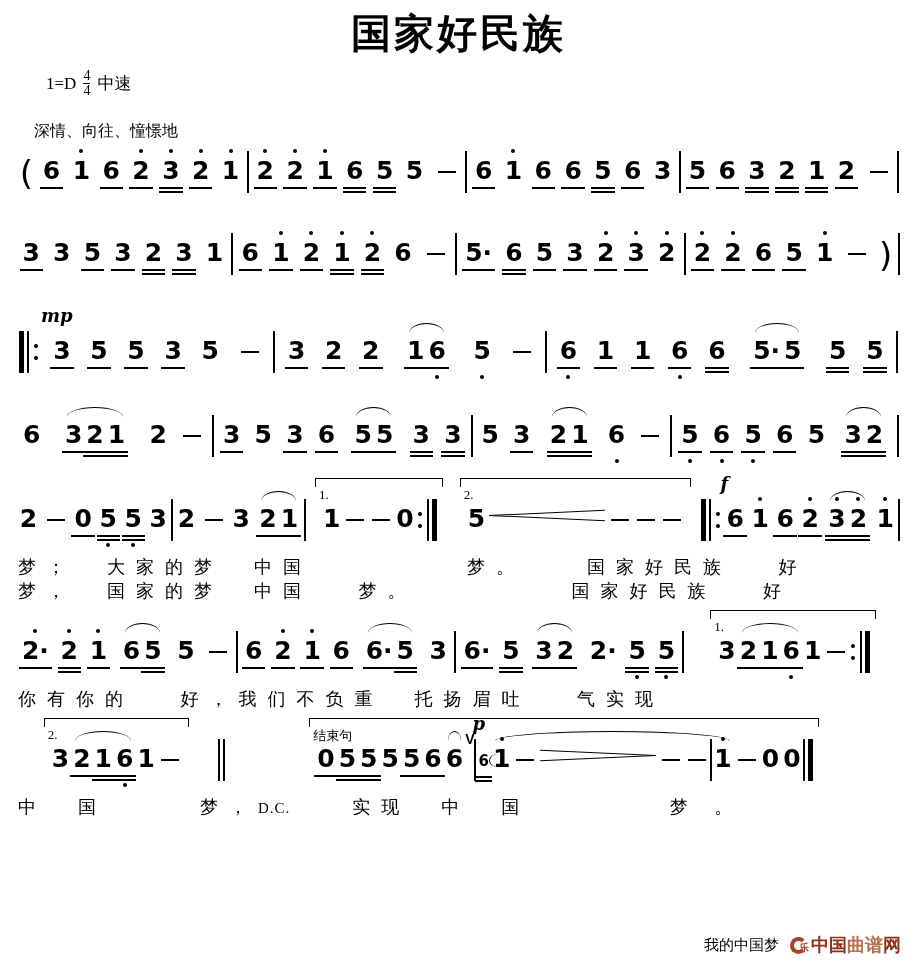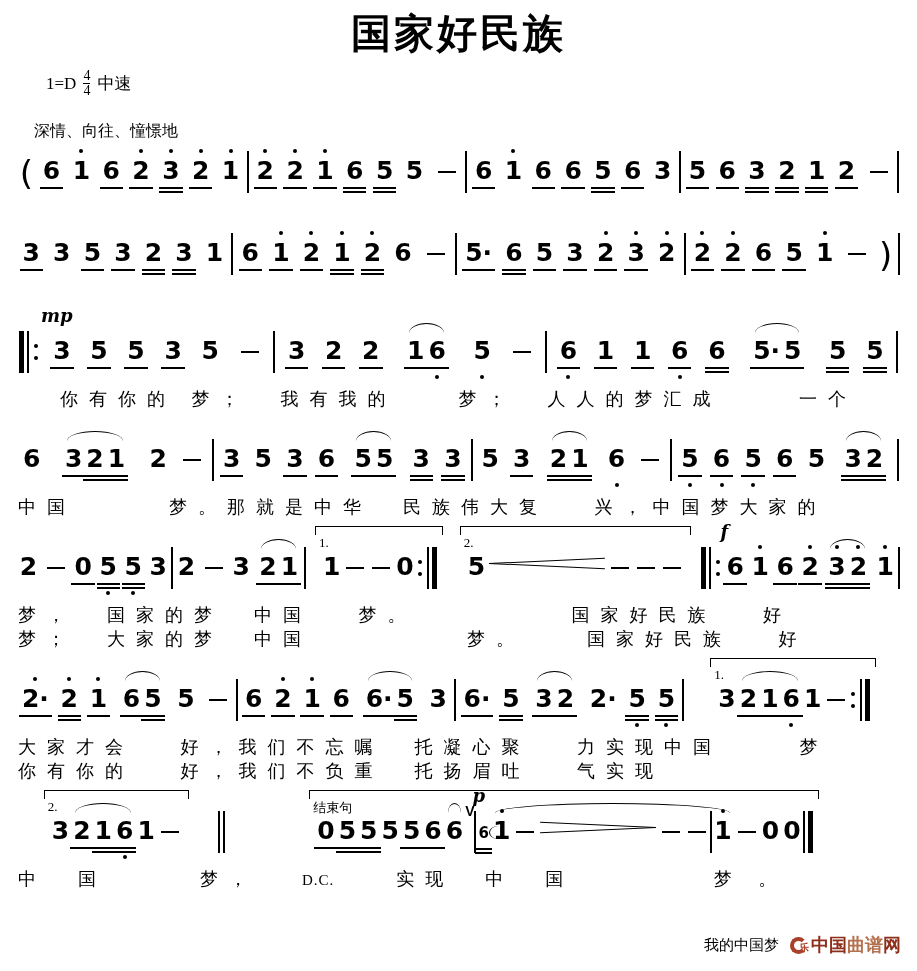--- a/index.html
+++ b/index.html
@@ -40,21 +40,21 @@
   .dynwrap{position:relative;width:0;height:0;}
   .dyn{position:absolute;top:-32px;left:-2px;font-style:italic;font-weight:bold;font-size:18px;font-family:"DejaVu Serif",serif;}
   .breath{font-size:14px;font-weight:bold;transform:translateY(-14px);font-family:"Liberation Sans",sans-serif;}
   .hp{position:relative;width:120px;height:14px;margin-top:3px;}
   .hp i{position:absolute;left:2px;right:2px;top:7px;height:1.4px;background:#000;}
   .hp.c i:first-child{transform:rotate(-2.6deg);transform-origin:left center;}
   .hp.c i:last-child{transform:rotate(2.6deg);transform-origin:left center;}
   .hp.d i:first-child{transform:rotate(2.6deg);transform-origin:right center;}
   .hp.d i:last-child{transform:rotate(-2.6deg);transform-origin:right center;}
   .lyr{font-size:18px;letter-spacing:11px;line-height:24px;white-space:pre;padding-left:16px;}
-  .lyr .dcsmall{font-size:15px;letter-spacing:1px;margin-left:44px;}
+  .lyr .dcsmall{font-size:15px;letter-spacing:1px;}
   
   .footer{position:absolute;right:16px;bottom:14px;display:flex;align-items:center;font-size:15px;}
   .logoC{position:relative;width:19px;height:19px;margin:0 3px 0 10px;display:inline-block;}
   .logoC::before{content:"";position:absolute;inset:1px;border:4px solid #a8402a;border-radius:50%;border-right-color:transparent;}
   .logoC em{position:absolute;right:-1px;top:5px;font-style:normal;font-size:10px;color:#a8402a;font-weight:bold;}
   .siteA{font-weight:bold;color:#8e2f1b;font-size:18px;}
   .siteB{font-weight:bold;color:#b4714e;font-size:18px;}
 </style>
 </head>
 <body>
@@ -393,21 +393,20 @@
         </div>
         <div class="cell" style="flex-grow: 1;">
           <div class="note"><span>5</span><div class="u1"></div><div class="u2"></div></div>
         </div>
         <div class="cell" style="flex-grow: 0.35;">
           <div class="bgroup">
             <div class="bar"></div>
           </div>
         </div>
       </div>
-      <div class="lyr" style="padding-left: 58px;"><span>你有你的 梦；  我有我的    梦；  人人的梦汇成     一个</span></div>
     </div>
     <div class="system">
       <div class="mline">
         <div class="cell" style="flex-grow: 1;">
           <div class="note"><span>6</span></div>
         </div>
         <div class="cell" style="flex-grow: 3;">
           <div class="slur">
             <div class="cell" style="flex-grow: 1;">
               <div class="note"><span>3</span><div class="u1"></div></div>
@@ -515,21 +514,20 @@
               <div class="note"><span>2</span><div class="u1"></div><div class="u2"></div></div>
             </div>
           </div>
         </div>
         <div class="cell" style="flex-grow: 0.35;">
           <div class="bgroup">
             <div class="bar"></div>
           </div>
         </div>
       </div>
-      <div class="lyr" style="padding-left: 16px;"><span>中国      梦。那就是中华  民族伟大复   兴，中国梦大家的</span></div>
     </div>
     <div class="system">
       <div class="mline">
         <div class="cell" style="flex-grow: 1;">
           <div class="note"><span>2</span></div>
         </div>
         <div class="cell" style="flex-grow: 1;">
           <div class="dash"></div>
         </div>
         <div class="cell" style="flex-grow: 1;">
@@ -662,22 +660,22 @@
         </div>
         <div class="cell" style="flex-grow: 1;">
           <div class="note"><span>1</span><div class="hid"></div></div>
         </div>
         <div class="cell" style="flex-grow: 0.35;">
           <div class="bgroup">
             <div class="bar"></div>
           </div>
         </div>
       </div>
+      <div class="lyr" style="padding-left: 16px;"><span>梦；  大家的梦  中国          梦。    国家好民族   好</span></div>
       <div class="lyr" style="padding-left: 16px;"><span>梦，  国家的梦  中国   梦。          国家好民族   好</span></div>
-      <div class="lyr" style="padding-left: 16px;"><span>梦；  大家的梦  中国          梦。    国家好民族   好</span></div>
     </div>
     <div class="system">
       <div class="mline">
         <div class="cell" style="flex-grow: 1;">
           <div class="note"><span>2·</span><div class="hid"></div><div class="u1"></div></div>
         </div>
         <div class="cell" style="flex-grow: 1;">
           <div class="note"><span>2</span><div class="hid"></div><div class="u1"></div><div class="u2"></div></div>
         </div>
         <div class="cell" style="flex-grow: 1;">
@@ -795,21 +793,20 @@
                   <div class="rdot"></div>
                   <div class="rdot"></div>
                 </div>
                 <div class="bar"></div>
                 <div class="bar thick"></div>
               </div>
             </div>
           </div>
         </div>
       </div>
-      <div class="lyr" style="padding-left: 16px;"><span>大家才会   好，我们不忘嘱  托凝心聚   力实现中国     梦</span></div>
       <div class="lyr" style="padding-left: 16px;"><span>你有你的   好，我们不负重  托扬眉吐   气实现</span></div>
     </div>
     <div class="system">
       <div class="mline">
         <div class="cell" style="flex-grow: 6;">
           <div class="volta">
             <div class="vlabel">2.</div>
             <div class="cell" style="flex-grow: 1;">
               <div class="note"><span>3</span></div>
             </div>

